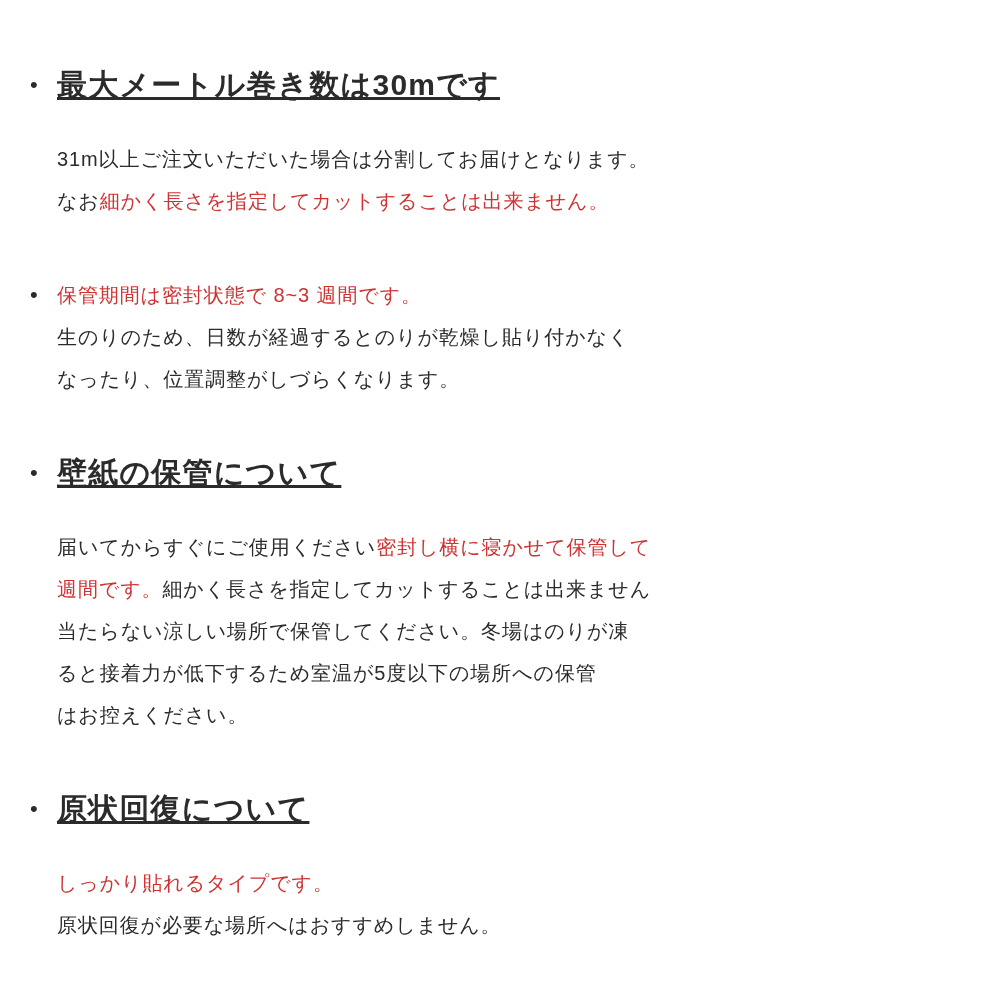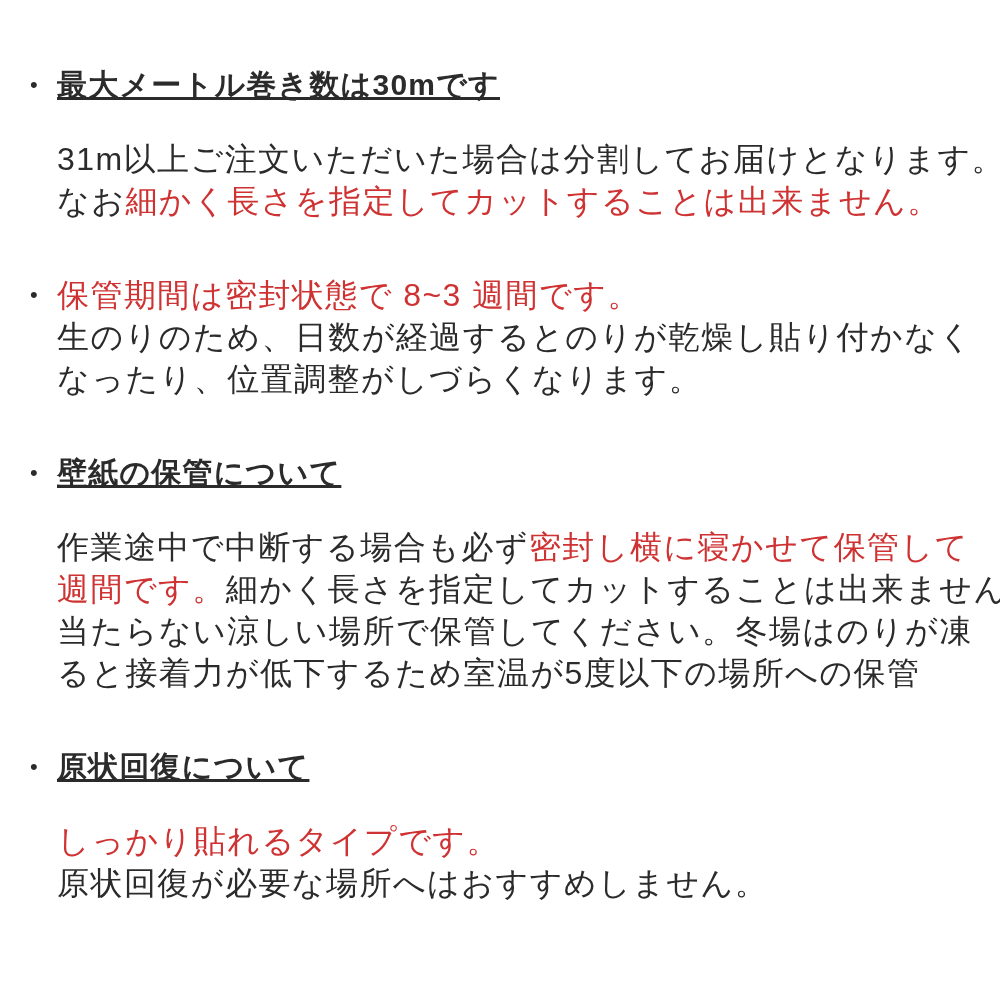--- a/index.html
+++ b/index.html
@@ -39,21 +39,21 @@
     font-size: 30px;
     line-height: 42px;
     font-weight: 700;
     letter-spacing: 0.04em;
     color: var(--text);
     margin-bottom: 7px;
     white-space: nowrap;
     text-decoration: underline;
   }
   .body-lines {
-    font-size: 32px;
+    font-size: 20px;
     line-height: 42px;
     font-weight: 400;
     letter-spacing: 0.045em;
     color: var(--text);
     white-space: nowrap;
     margin-top: 32px;
   }
   .body-lines .em {
     color: var(--em);
     font-weight: 400;
@@ -71,21 +71,21 @@
   </section>
 
   <section class="section">
     <span class="bullet">•</span>
     <p class="body-lines"><span class="em">保管期間は密封状態で 8~3 週間です。</span><br><span>生のりのため、日数が経過するとのりが乾燥し貼り付かなく</span><br><span>なったり、位置調整がしづらくなります。</span></p>
   </section>
 
   <section class="section">
     <span class="bullet">•</span>
     <h2 class="heading">壁紙の保管について</h2>
-    <p class="body-lines"><span>作業途中で中断する場合も必ず</span><span class="em">密封し横に寝かせて保管して</span><br><span class="em">週間です。</span><span>細かく長さを指定してカットすることは出来ません</span><br><span>当たらない涼しい場所で保管してください。冬場はのりが凍</span><br><span>ると接着力が低下するため室温が5度以下の場所への保管</span><br></p>
+    <p class="body-lines"><span>届いてからすぐにご使用ください</span><span class="em">密封し横に寝かせて保管して</span><br><span class="em">週間です。</span><span>細かく長さを指定してカットすることは出来ません</span><br><span>当たらない涼しい場所で保管してください。冬場はのりが凍</span><br><span>ると接着力が低下するため室温が5度以下の場所への保管</span><br><span>はお控えください。</span></p>
   </section>
 
   <section class="section">
     <span class="bullet">•</span>
     <h2 class="heading">原状回復について</h2>
     <p class="body-lines"><span class="em">しっかり貼れるタイプです。</span><br><span>原状回復が必要な場所へはおすすめしません。</span></p>
   </section>
 
 </div>
 

